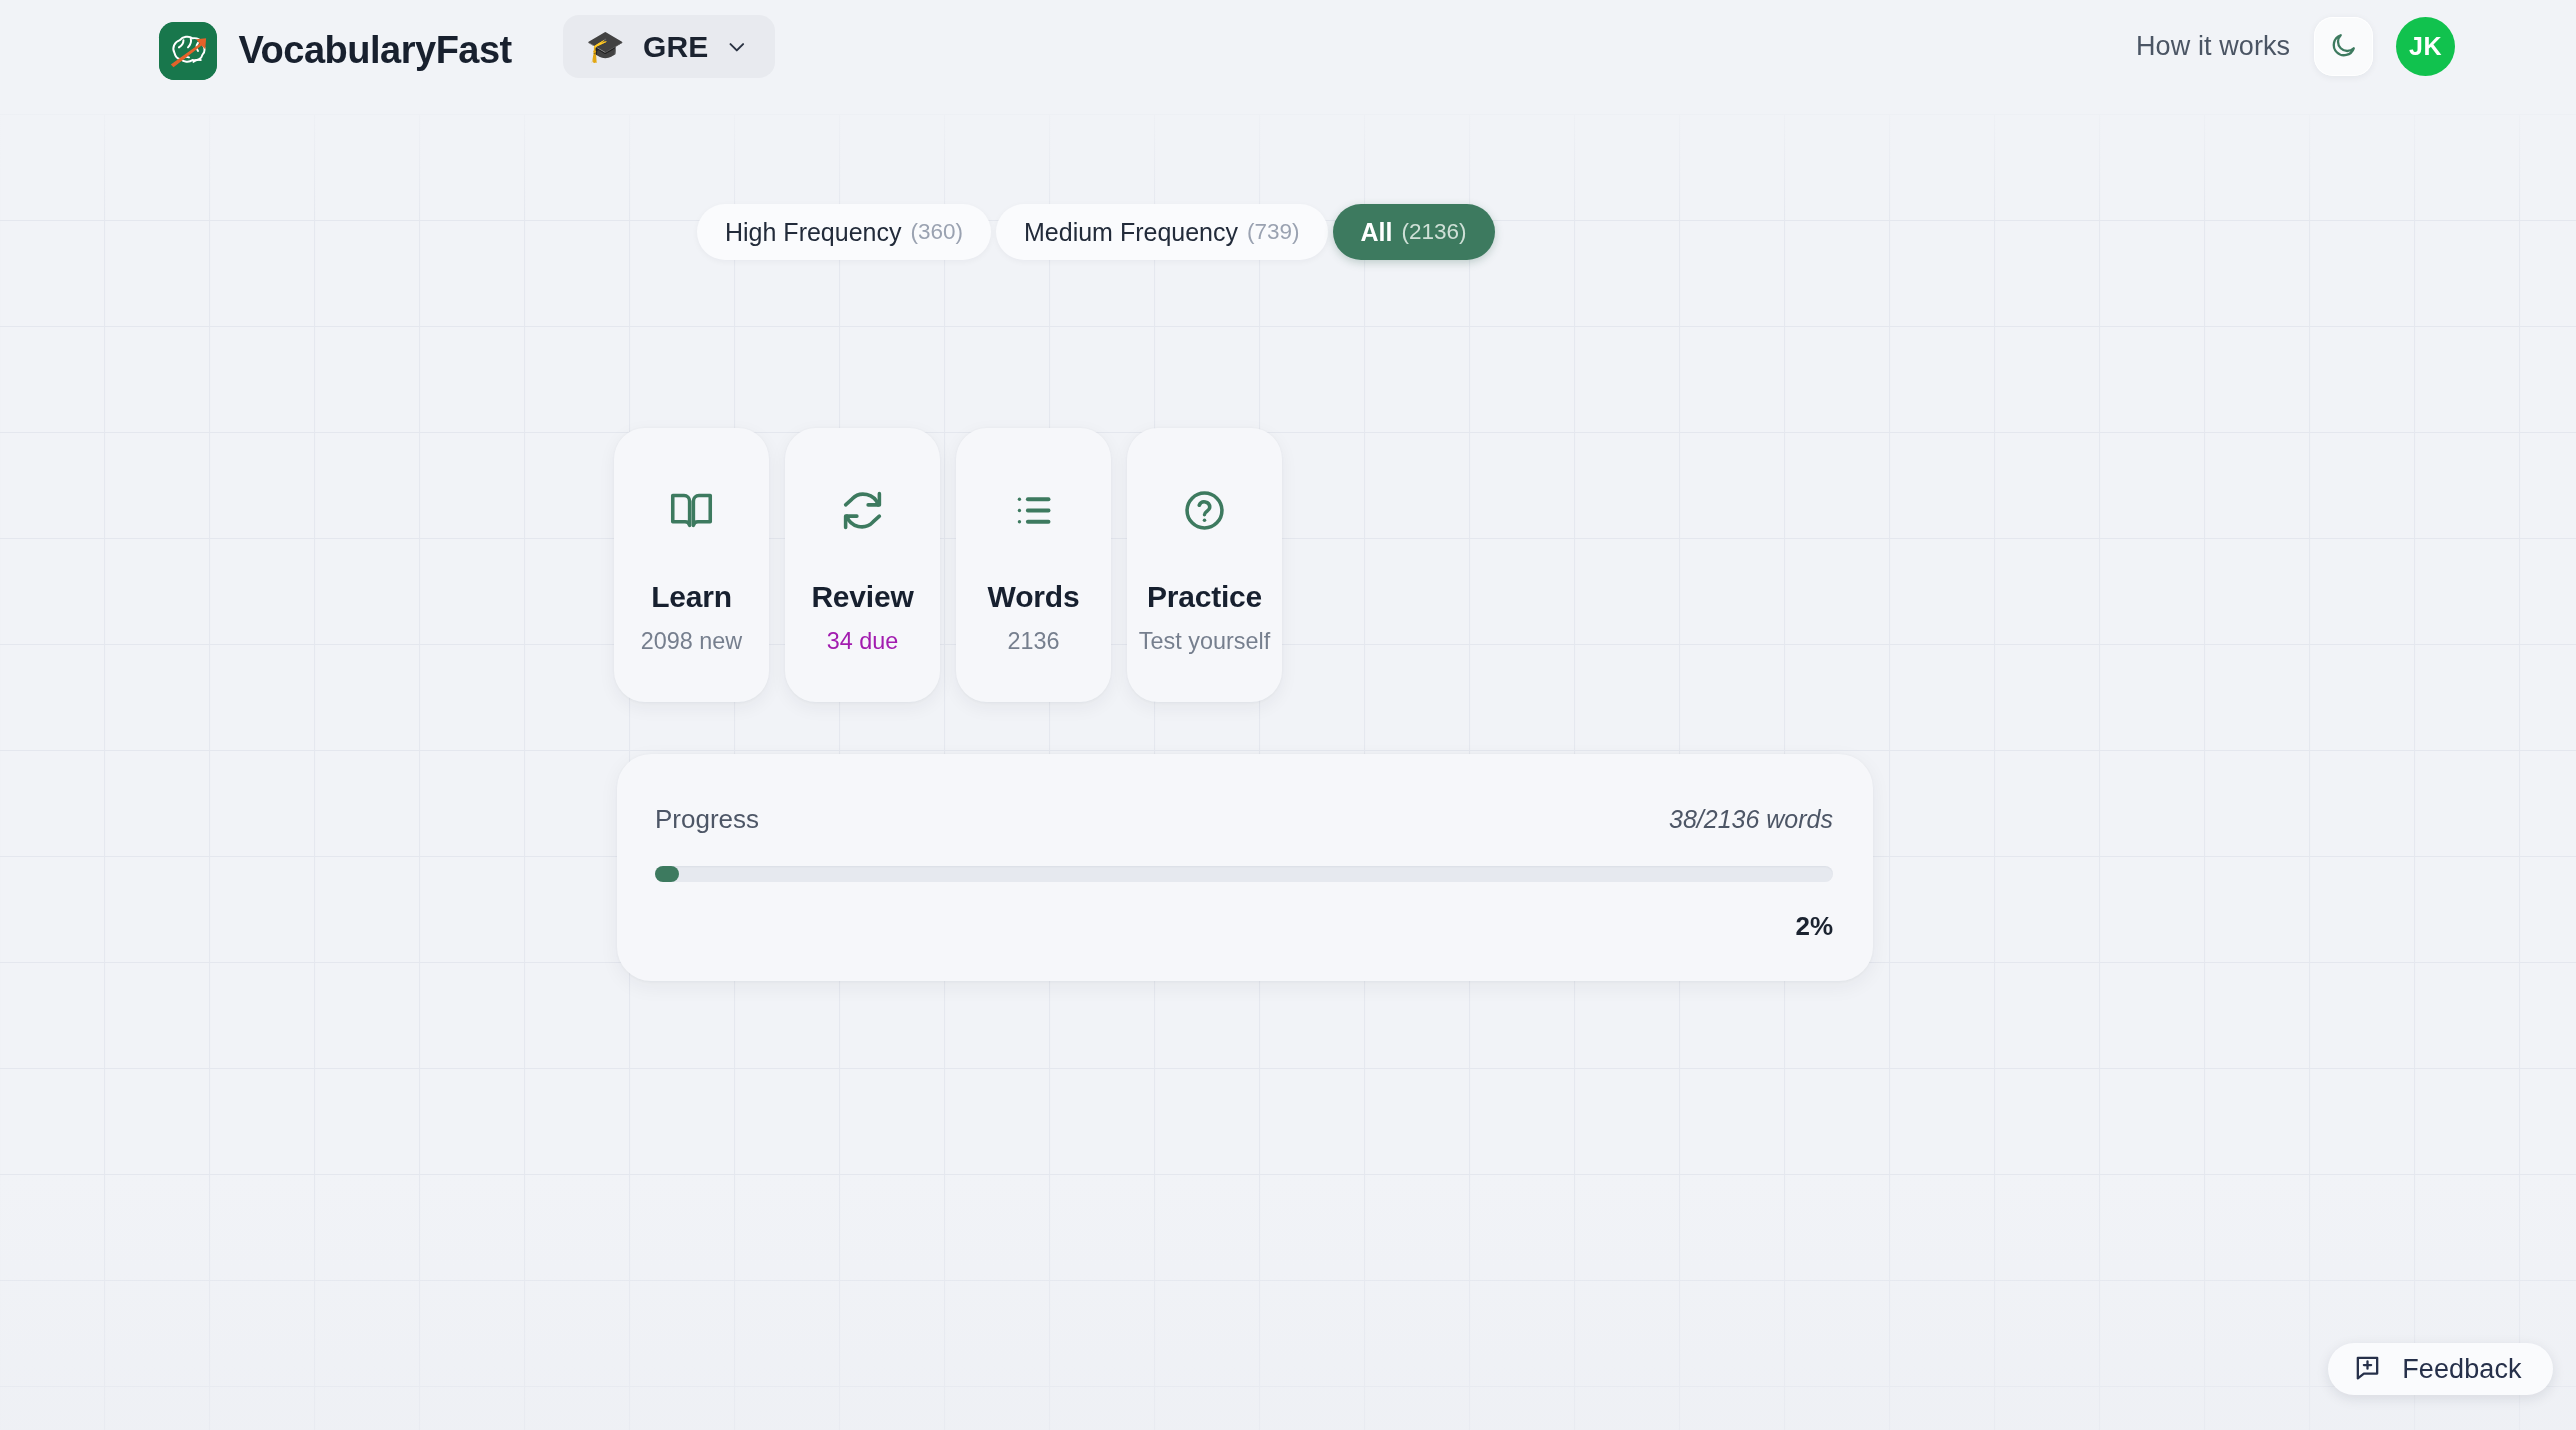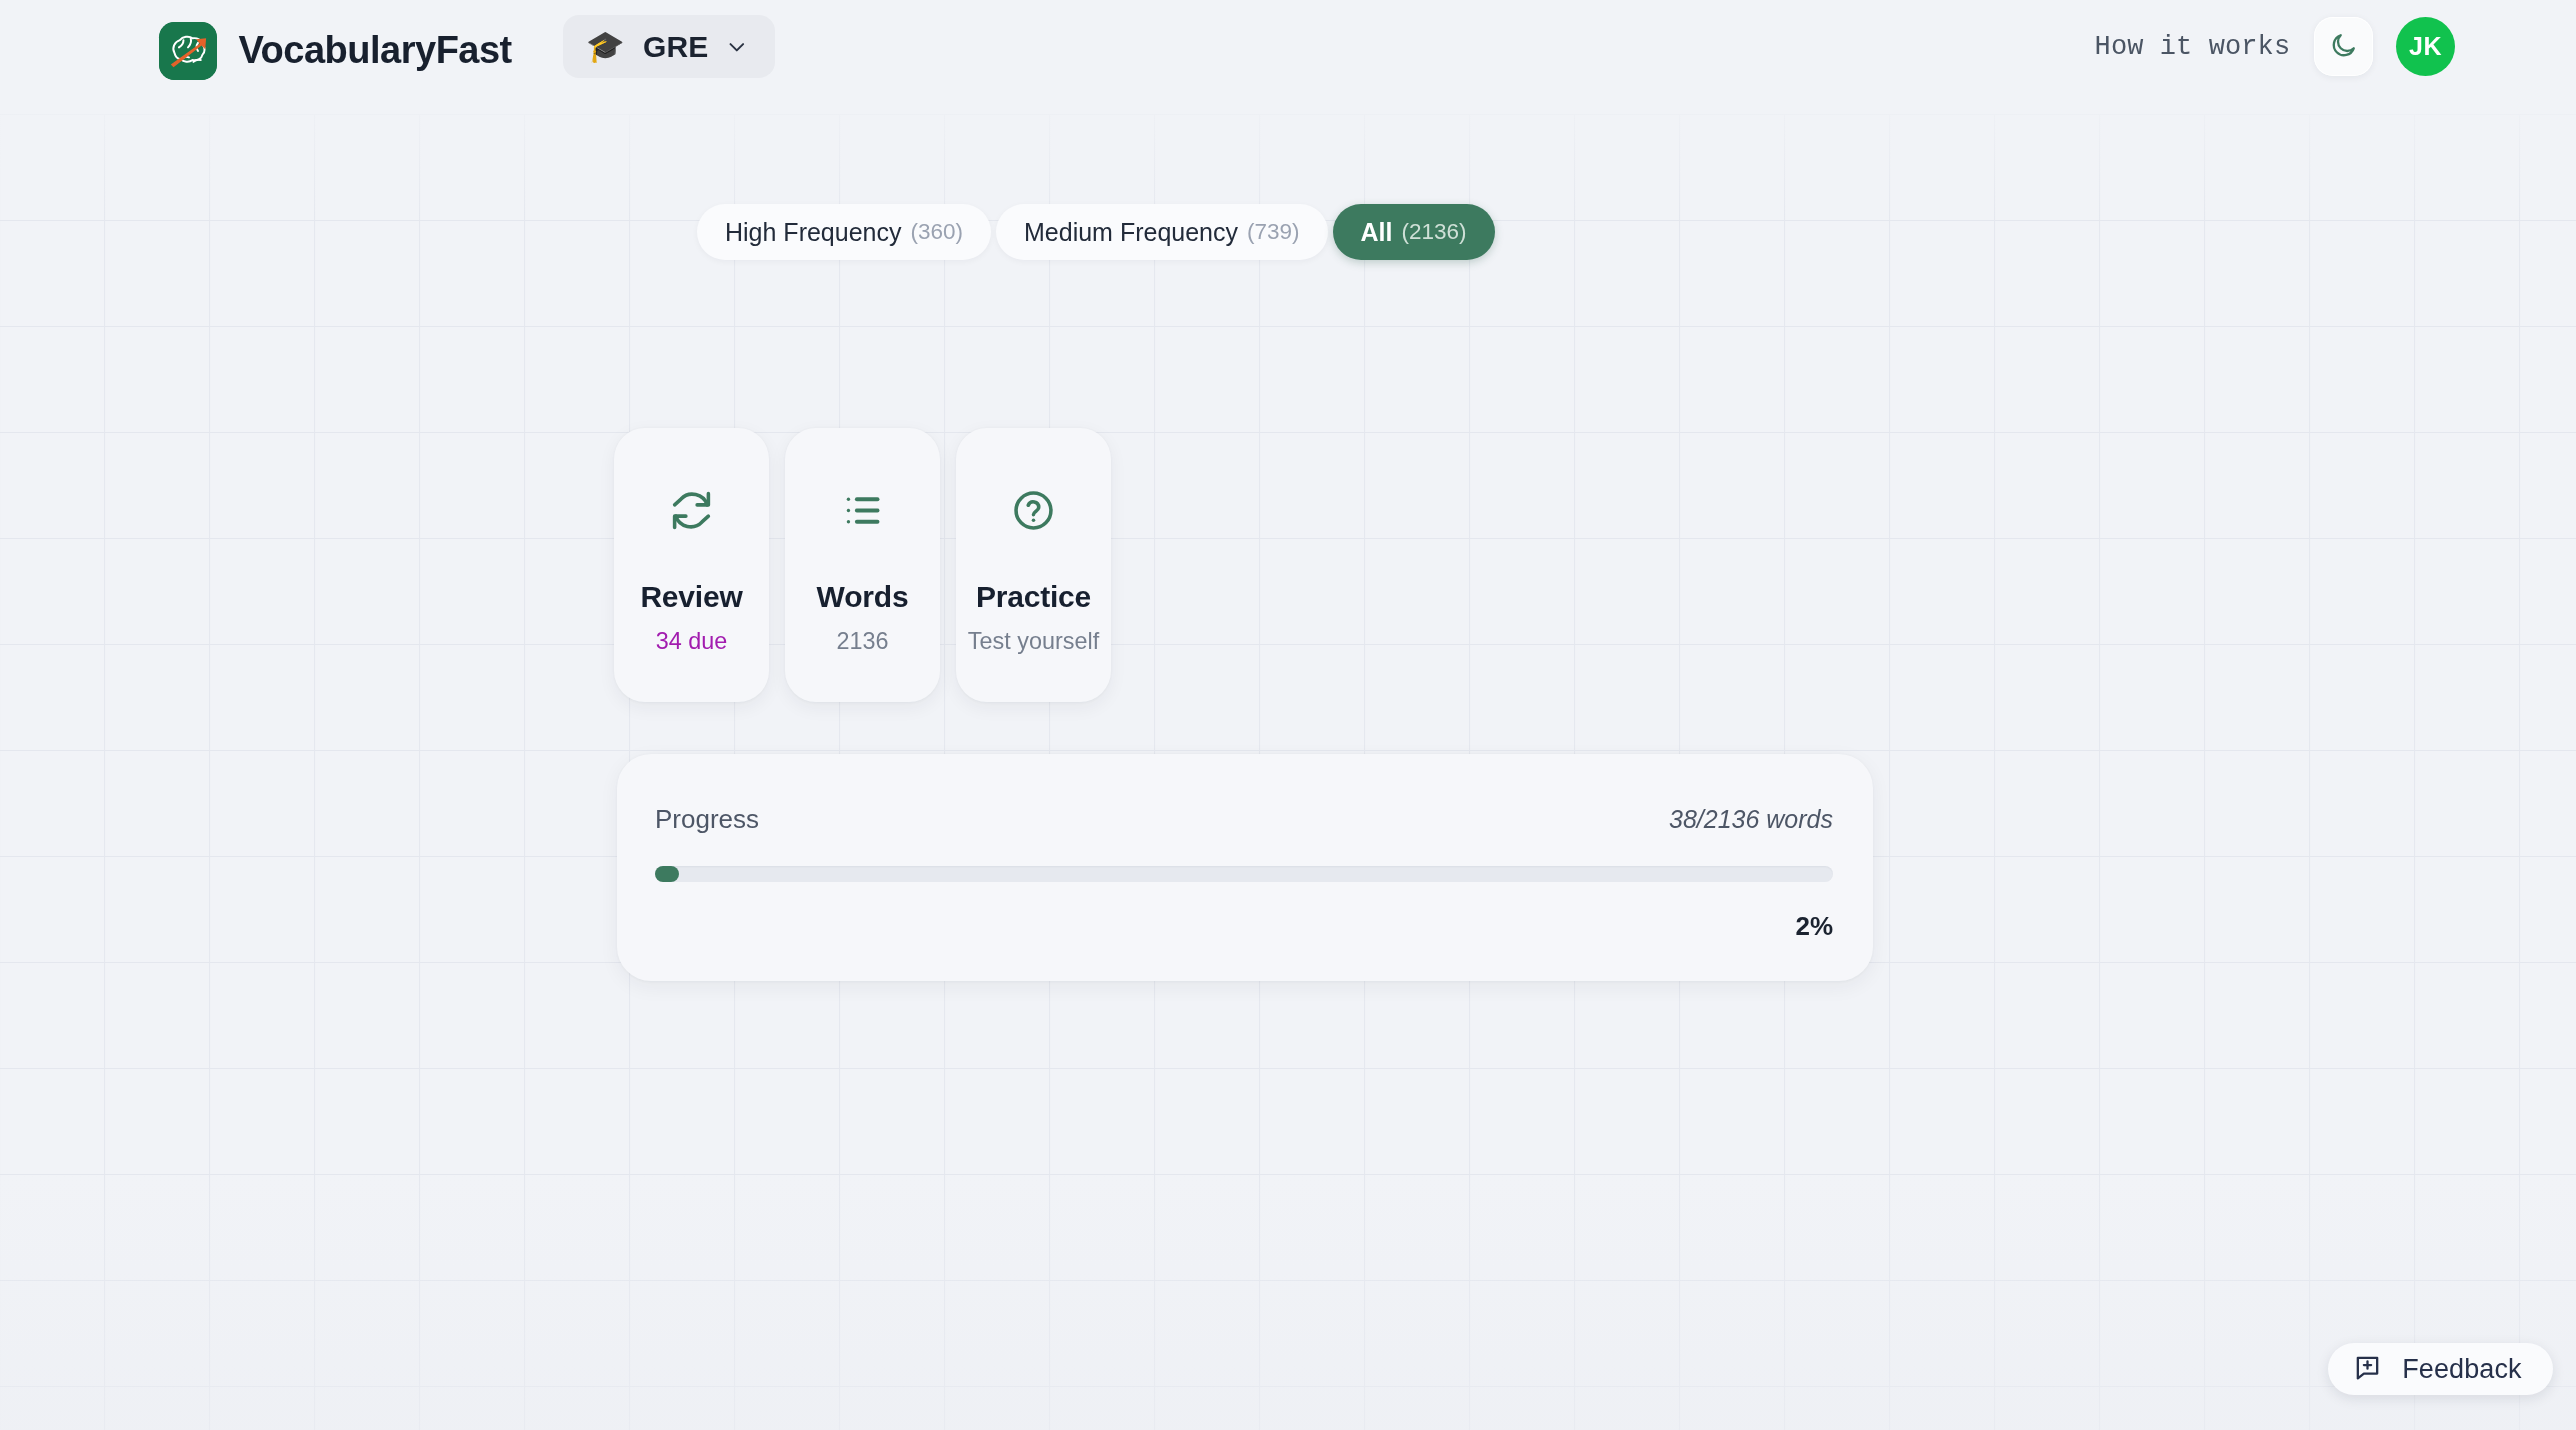--- a/index.html
+++ b/index.html
@@ -125,21 +125,20 @@
     display: flex;
     align-items: center;
     gap: 23.4px;
   }
   .how-link {
     font-size: 27px;
     color: #4b5564;
     white-space: nowrap;
     cursor: pointer;
     letter-spacing: 0.1px;
-    font-family: Liberation Mono, monospace;
   }
   .theme-toggle {
     width: 59px; height: 59px;
     border-radius: 19px;
     background: #fafbfc;
     border: none;
     display: flex;
     align-items: center;
     justify-content: center;
     box-shadow: 0 1.8px 7.2px rgba(24,32,46,0.06), 0 0 0 0.9px rgba(255,255,255,0.9) inset;
@@ -383,20 +382,30 @@
         <span class="p-count">(739)</span>
       </button>
       <button class="pill active">
         <span class="p-label">All</span>
         <span class="p-count">(2136)</span>
       </button>
     </div>
 
     <div class="cards">
 
+      <div class="card">
+        <div class="card-icon">
+          <svg width="45" height="45" viewBox="0 0 24 24" fill="none" stroke="#3d7a5f" stroke-width="1.9" stroke-linecap="round" stroke-linejoin="round">
+            <path d="M2 4h6a3 3 0 0 1 3 3v13a2.5 2.5 0 0 0-2.5-2H2z"></path>
+            <path d="M22 4h-6a3 3 0 0 0-3 3v13a2.5 2.5 0 0 1 2.5-2H22z"></path>
+          </svg>
+        </div>
+        <div class="card-title">Learn</div>
+        <div class="card-sub">2098 new</div>
+      </div>
 
       <div class="card">
         <div class="card-icon">
           <svg width="45" height="45" viewBox="0 0 24 24" fill="none" stroke="#3d7a5f" stroke-width="1.9" stroke-linecap="round" stroke-linejoin="round">
             <polyline points="21,3 21,9 15,9"></polyline>
             <polyline points="3,21 3,15 9,15"></polyline>
             <path d="M20.4 9a8.4 8.4 0 0 0-14-3.1L3 9"></path>
             <path d="M3.6 15a8.4 8.4 0 0 0 14 3.1L21 15"></path>
           </svg>
         </div>

